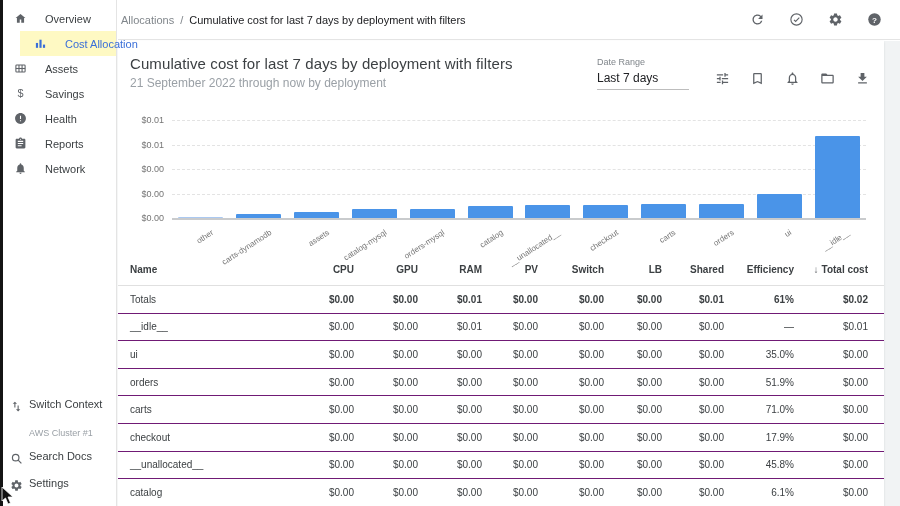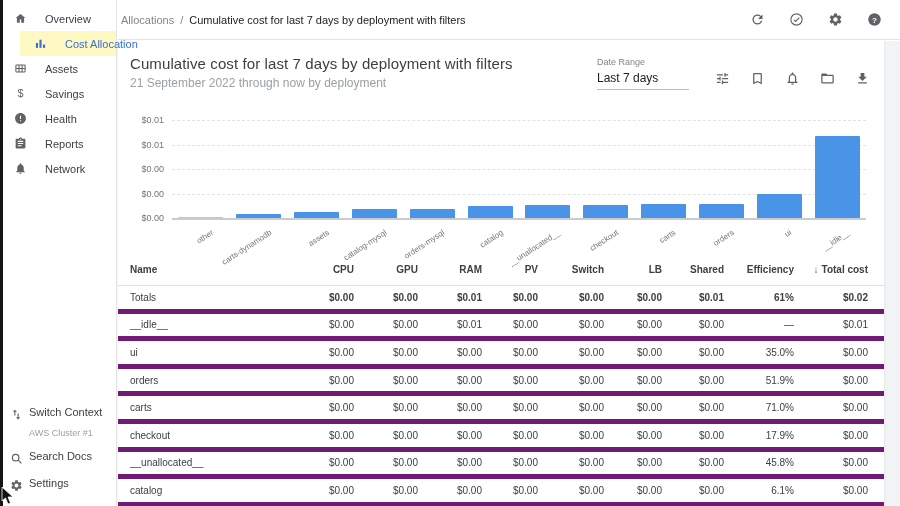--- a/index.html
+++ b/index.html
@@ -13,21 +13,21 @@
   
   .sidebar { position:absolute; left:0; top:0; width:117px; height:506px; background:#fff; border-right:1px solid #e4e4e4; z-index:5; }
   .side-list { padding-top:6px; }
   .side-item { height:25px; display:flex; align-items:center; padding-left:14px; gap:18px; font-size:11px; color:#3c4043; cursor:pointer; white-space:nowrap; }
   .side-item svg { width:13px; height:13px; flex:none; color:#5f6368; }
   .side-item.active { background:#fef9c3; color:#3a6fd8;margin-left:20px; }
   .side-item.active svg { color:#3a6fd8; }
   .side-footer { position:absolute; left:0; bottom:8px; width:100%; }
   .side-foot-item { display:flex; align-items:flex-start; padding:6px 0 6px 10px; gap:6px; font-size:11px; color:#3c4043; cursor:pointer; }
   .side-foot-item svg { width:13px; height:13px; flex:none; color:#5f6368; margin-top:2px; }
-  .side-sub { font-size:9px; color:#9aa0a6; margin-top:10px; }
+  .side-sub { font-size:9px; color:#9aa0a6; margin-top:18px; }
 
   
   .content { position:absolute; left:118px; top:0; right:0; height:506px; }
   .topbar { height:40px; display:flex; align-items:center; justify-content:space-between; padding:0 18px 0 3px; background:#fff; border-bottom:1px solid #e4e4e4; }
   .breadcrumb { display:flex; align-items:center; gap:6px; font-size:11px; }
   .crumb-muted { color:#80868b; }
   .crumb-current { color:#202124; }
   .topbar-icons { display:flex; align-items:center; gap:24px; }
   .topbar-icons svg { width:15px; height:15px; color:#5f6368; cursor:pointer; }
 
@@ -58,21 +58,21 @@
   .bar-slot { flex:1; display:flex; justify-content:center; align-items:flex-end; height:100%; }
   .bar { width:45px; border-radius:1px 1px 0 0; }
   .xlabels { position:relative; height:30px; display:flex; }
   .xslot { flex:1; position:relative; }
   .xlabel { position:absolute; top:8px; right:34%; font-size:8px; color:#757575; white-space:nowrap; transform:rotate(-33deg); transform-origin:top right; }
 
   
   .alloc-table { margin-top:4px; }
   .t-row { display:grid; grid-template-columns:1fr 62px 64px 64px 56px 66px 58px 62px 70px 74px; align-items:center; padding:0 16px 0 12px; }
   .t-head { height:32px; border-bottom:1px solid #e0e0e0; font-size:10px; font-weight:bold; color:#3c4043; }
-  .t-body-row { height:27.6px; border-bottom:5px solid #701a75; font-size:10px; color:#3c4043; }
+  .t-body-row { height:27.6px; border-bottom:1px solid #701a75; font-size:10px; color:#3c4043; }
   .t-cell { text-align:right; }
   .t-cell.name { text-align:left; }
   .t-row.totals .t-cell { font-weight:bold; }
   .t-row.totals .t-cell.name { font-weight:normal; }
   .sort-arrow { font-size:10px; color:#5f6368; margin-right:3px; font-weight:normal; }
 
   .cursor { position:absolute; left:1px; top:487px; z-index:40; }
 </style>
 </head>
 <body>

